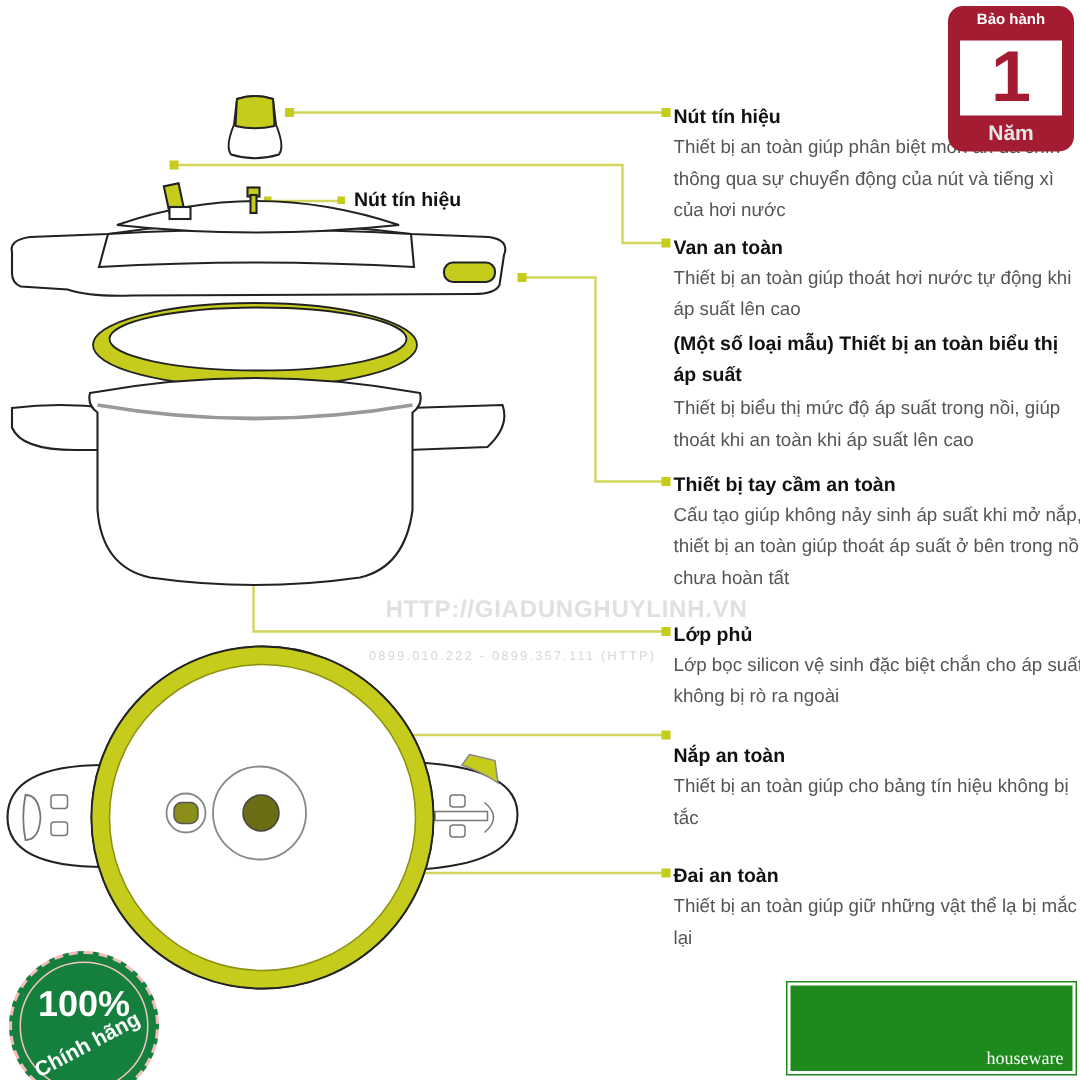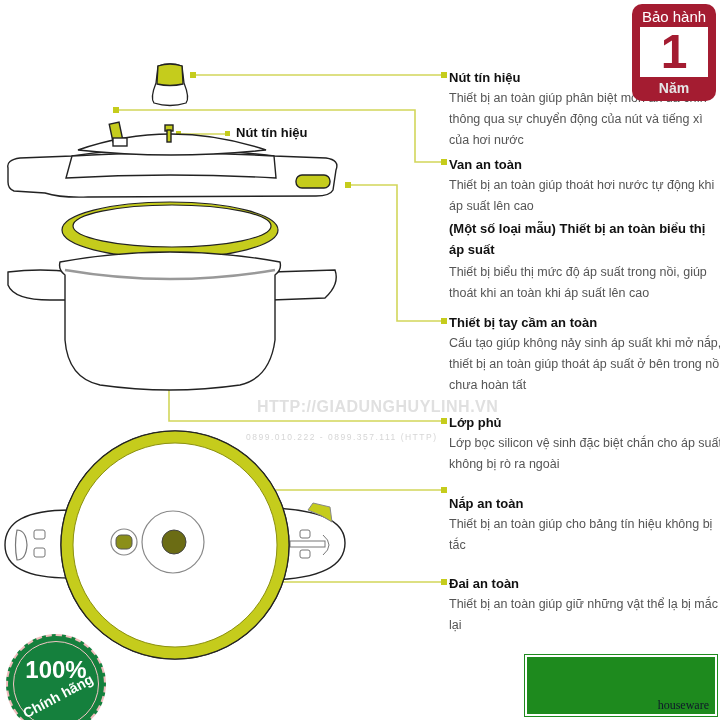--- a/index.html
+++ b/index.html
@@ -12,33 +12,33 @@
   .callout .title { font-weight: bold; font-size: 13px; color: #111; line-height: 17px; white-space: nowrap; }
   .callout .desc { font-size: 12.5px; color: #555; line-height: 21px; margin-top: 2px; }
   .callout .title.sub { margin-top: 1px; white-space: normal; line-height: 21px; }
 
   .inline-label { position: absolute; left: 236px; top: 125px; font-weight: bold; font-size: 13px; color: #111; white-space: nowrap; }
 
   .watermark-url { position: absolute; left: 257px; top: 398px; font-size: 16px; font-weight: bold; color: #e0e0e0; letter-spacing: 0.5px; white-space: nowrap; }
   .watermark-phone { position: absolute; left: 246px; top: 432px; font-size: 8.5px; color: #d6d6d6; letter-spacing: 1.5px; white-space: nowrap; }
 
   .warranty { position: absolute; left: 632px; top: 4px; width: 84px; height: 97px; background: #a41c31; border-radius: 10px; }
-  .warranty .top { position: absolute; top: 4px; width: 100%; text-align: center; color: #fff; font-weight: normal; font-size: 15px; }
+  .warranty .top { position: absolute; top: 4px; width: 100%; text-align: center; color: #fff; font-weight: bold; font-size: 10px; }
   .warranty .box { position: absolute; left: 8px; top: 23px; width: 68px; height: 50px; background: #fff; text-align: center; }
   .warranty .num { color: #a41c31; font-weight: bold; font-size: 48px; line-height: 50px; }
   .warranty .bottom { position: absolute; bottom: 5px; width: 100%; text-align: center; color: #e5e5e5; font-weight: bold; font-size: 14px; }
 
   .genuine { position: absolute; left: 6px; top: 634px; width: 100px; height: 100px; border-radius: 50%; background: #15803d; border: 2px dashed #f1bcbc; box-shadow: 0 0 0 2px #fff; }
   .genuine .inner { position: absolute; inset: 5px; border-radius: 50%; border: 1px solid #f3c5c5; }
   .genuine .pct { position: absolute; top: 20px; width: 100%; text-align: center; color: #fff; font-weight: bold; font-size: 24px; }
   .genuine .label { position: absolute; top: 52px; left: 8px; width: 84px; text-align: center; color: #fff; font-weight: bold; font-size: 14px; transform: rotate(-28deg); }
 
   .brand { position: absolute; left: 525px; top: 655px; width: 192px; height: 61px; background: #1e8a1e; border: 2px solid #fff; box-shadow: 0 0 0 1px #1e8a1e; }
   .brand .name { position: absolute; left: 8px; top: 0px; color: #fff; font-family: "DejaVu Serif", serif; font-style: italic; font-weight: bold; font-size: 44px; line-height: 52px; letter-spacing: -1px; }
-  .brand .tag { position: absolute; right: 6px; bottom: 1px; color: #0f172a; font-family: "Liberation Serif", serif; font-size: 12px; }
+  .brand .tag { position: absolute; right: 6px; bottom: 1px; color: #ffffff; font-family: "Liberation Serif", serif; font-size: 12px; }
 </style>
 </head>
 <body>
 
 <svg id="diagram" width="720" height="720" viewBox="0 0 720 720">
 
   <g stroke="#d2d65a" stroke-width="1.6" fill="none">
     <line x1="193" y1="75" x2="444" y2="75"></line>
     <polyline points="116,110 415,110 415,162 444,162"></polyline>
     <polyline points="348,185 397,185 397,321 444,321"></polyline>

